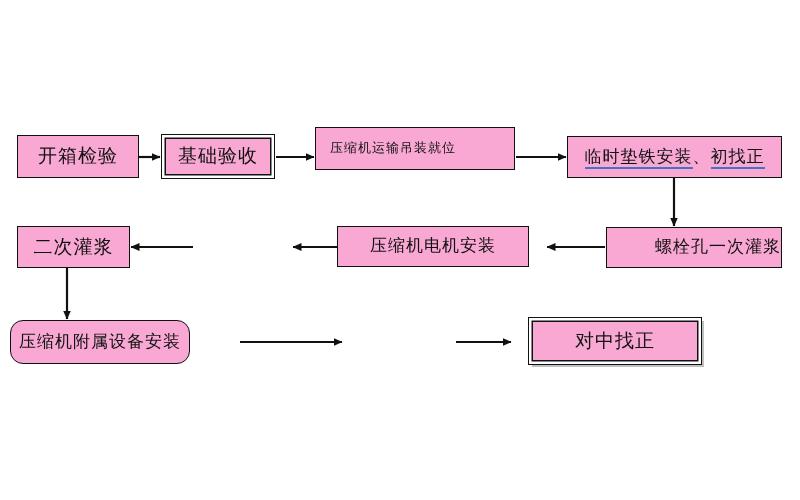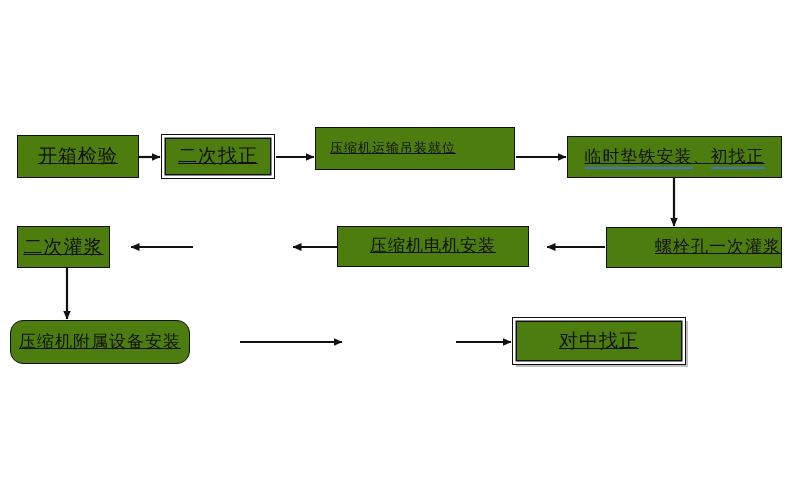--- a/index.html
+++ b/index.html
@@ -17,31 +17,30 @@
   }
   #canvas {
     position: absolute;
     left: 0; top: 0;
     width: 800px;
     height: 500px;
   }
   .node {
     position: absolute;
     box-sizing: border-box;
-    background: #4d7c0f;
+    background: #f9a8d4;
     border: 1.5px solid #111111;
     display: flex;
     align-items: center;
     justify-content: center;
     text-align: center;
     line-height: 1.1;
     letter-spacing: 1px;
     color: #111111;
     white-space: nowrap;
-    text-decoration: underline;
   }
   .node.dbl {
     border: 1.5px solid #111111;
     box-shadow: inset 0 0 0 2.5px #ffffff, inset 0 0 0 4px #111111;
   }
   .node.dbl-shadow {
     border: 1.5px solid #111111;
     box-shadow: inset 0 0 0 2.5px #ffffff, inset 0 0 0 4px #111111,
                 3px 3px 0 -1px #bfbfbf;
   }
@@ -98,21 +97,21 @@
     <line x1="240" y1="342" x2="342" y2="342" stroke="#111111" stroke-width="2.2" marker-end="url(#arrowhead)"></line>
 
     <line x1="456" y1="342" x2="511" y2="342" stroke="#111111" stroke-width="2.2" marker-end="url(#arrowhead)"></line>
   </svg>
 
   <div class="node fs-19" id="node-n1" style="left:17px; top:135px; width:122px; height:43px;">
     <span class="txt">开箱检验</span>
   </div>
 
   <div class="node dbl fs-19" id="node-n2" style="left:161px; top:134px; width:114px; height:45px;">
-    <span class="txt">二次找正</span>
+    <span class="txt">基础验收</span>
   </div>
 
   <div class="node fs-13" id="node-n3" style="left:315px; top:127px; width:200px; height:43px; justify-content:flex-start; padding-left:14px;">
     <span class="txt">压缩机运输吊装就位</span>
   </div>
 
   <div class="node fs-17" id="node-n4" style="left:567px; top:136px; width:215px; height:42px;">
     <span class="txt ul-link">
       <span class="ul-seg">临时垫铁安装</span><span>、</span><span class="ul-seg">初找正</span>
     </span>
@@ -120,26 +119,26 @@
 
   <div class="node fs-17" id="node-n5" style="left:606px; top:227px; width:176px; height:41px;justify-content:flex-end;">
     <span class="txt">螺栓孔一次灌浆</span>
   </div>
 
   <div class="node fs-17" id="node-n6" style="left:337px; top:226px; width:192px; height:41px;">
     <span class="txt">压缩机电机安装</span>
   </div>
 
 
-  <div class="node fs-19" id="node-n8" style="left:17px; top:226px; width:93px; height:42px;">
+  <div class="node fs-19" id="node-n8" style="left:17px; top:226px; width:113px; height:42px;">
     <span class="txt">二次灌浆</span>
   </div>
 
   <div class="node fs-17" id="node-n9" style="left:10px; top:320px; width:180px; height:44px;border-radius:13px;">
     <span class="txt">压缩机附属设备安装</span>
   </div>
 
 
-  <div class="node dbl-shadow fs-19" id="node-n11" style="left:512px; top:317px; width:174px; height:48px;">
+  <div class="node dbl-shadow fs-19" id="node-n11" style="left:528px; top:317px; width:174px; height:48px;">
     <span class="txt">对中找正</span>
   </div>
 
 </div>
 
 </body></html>

